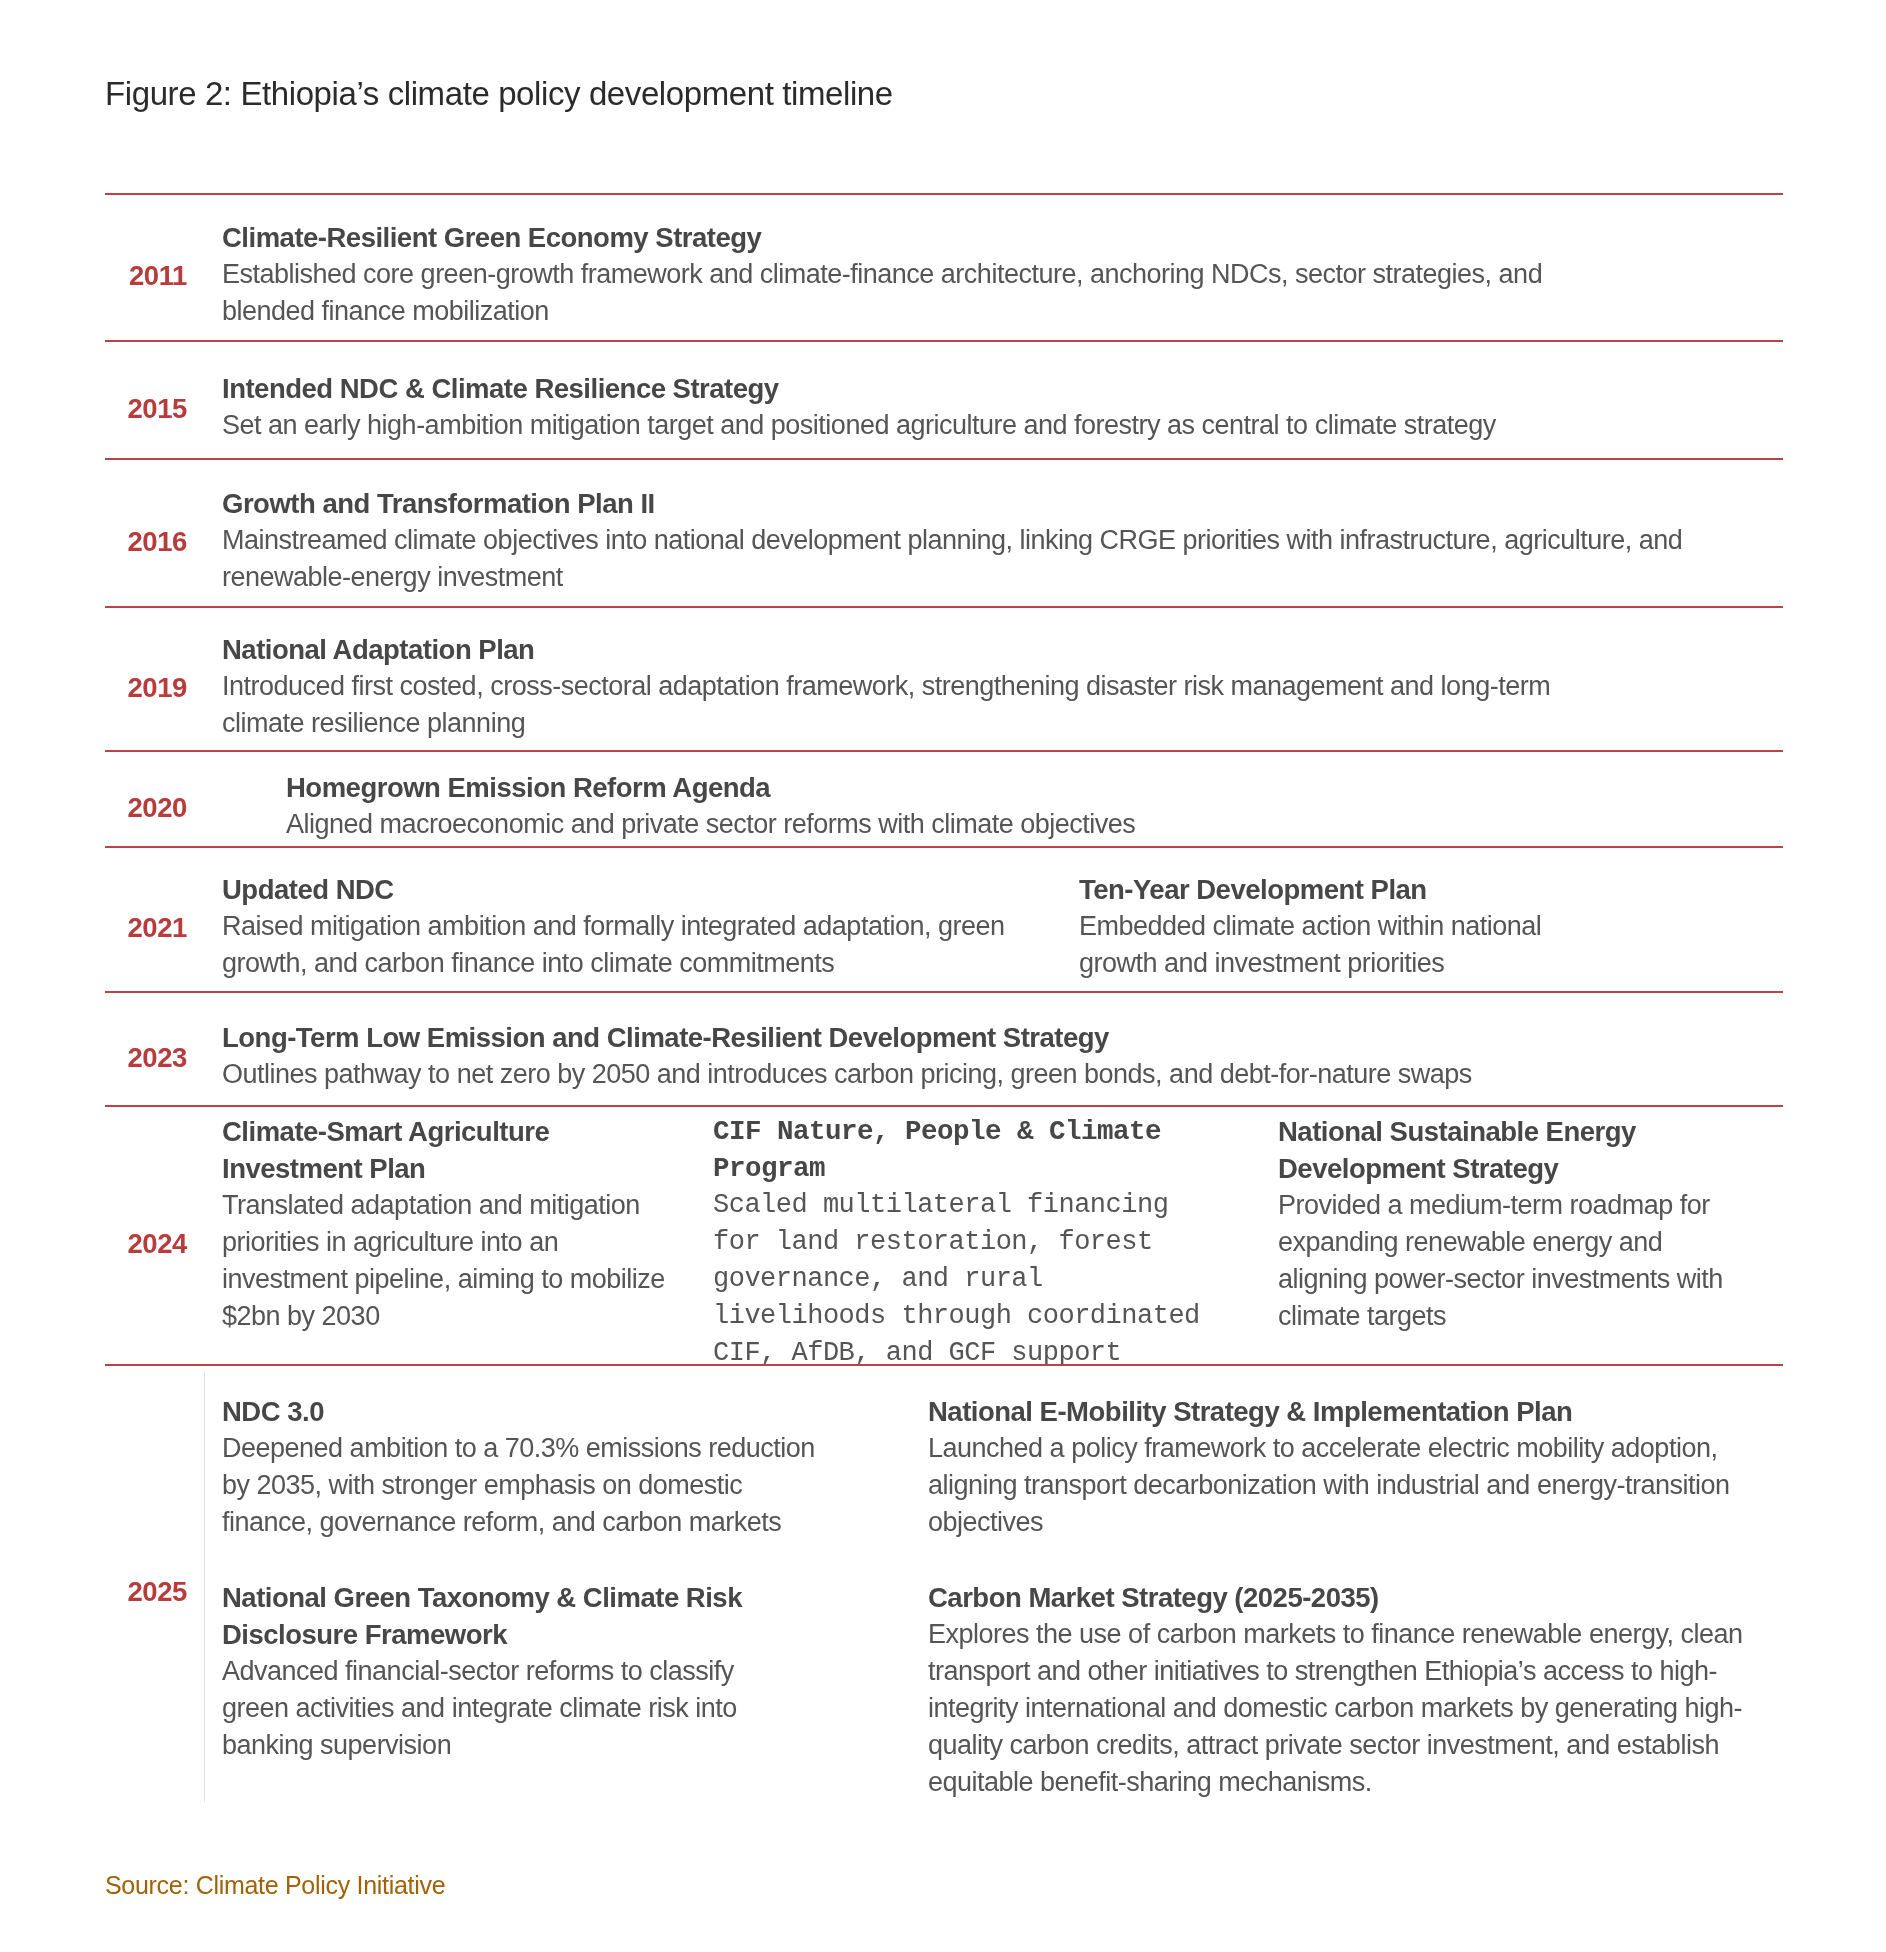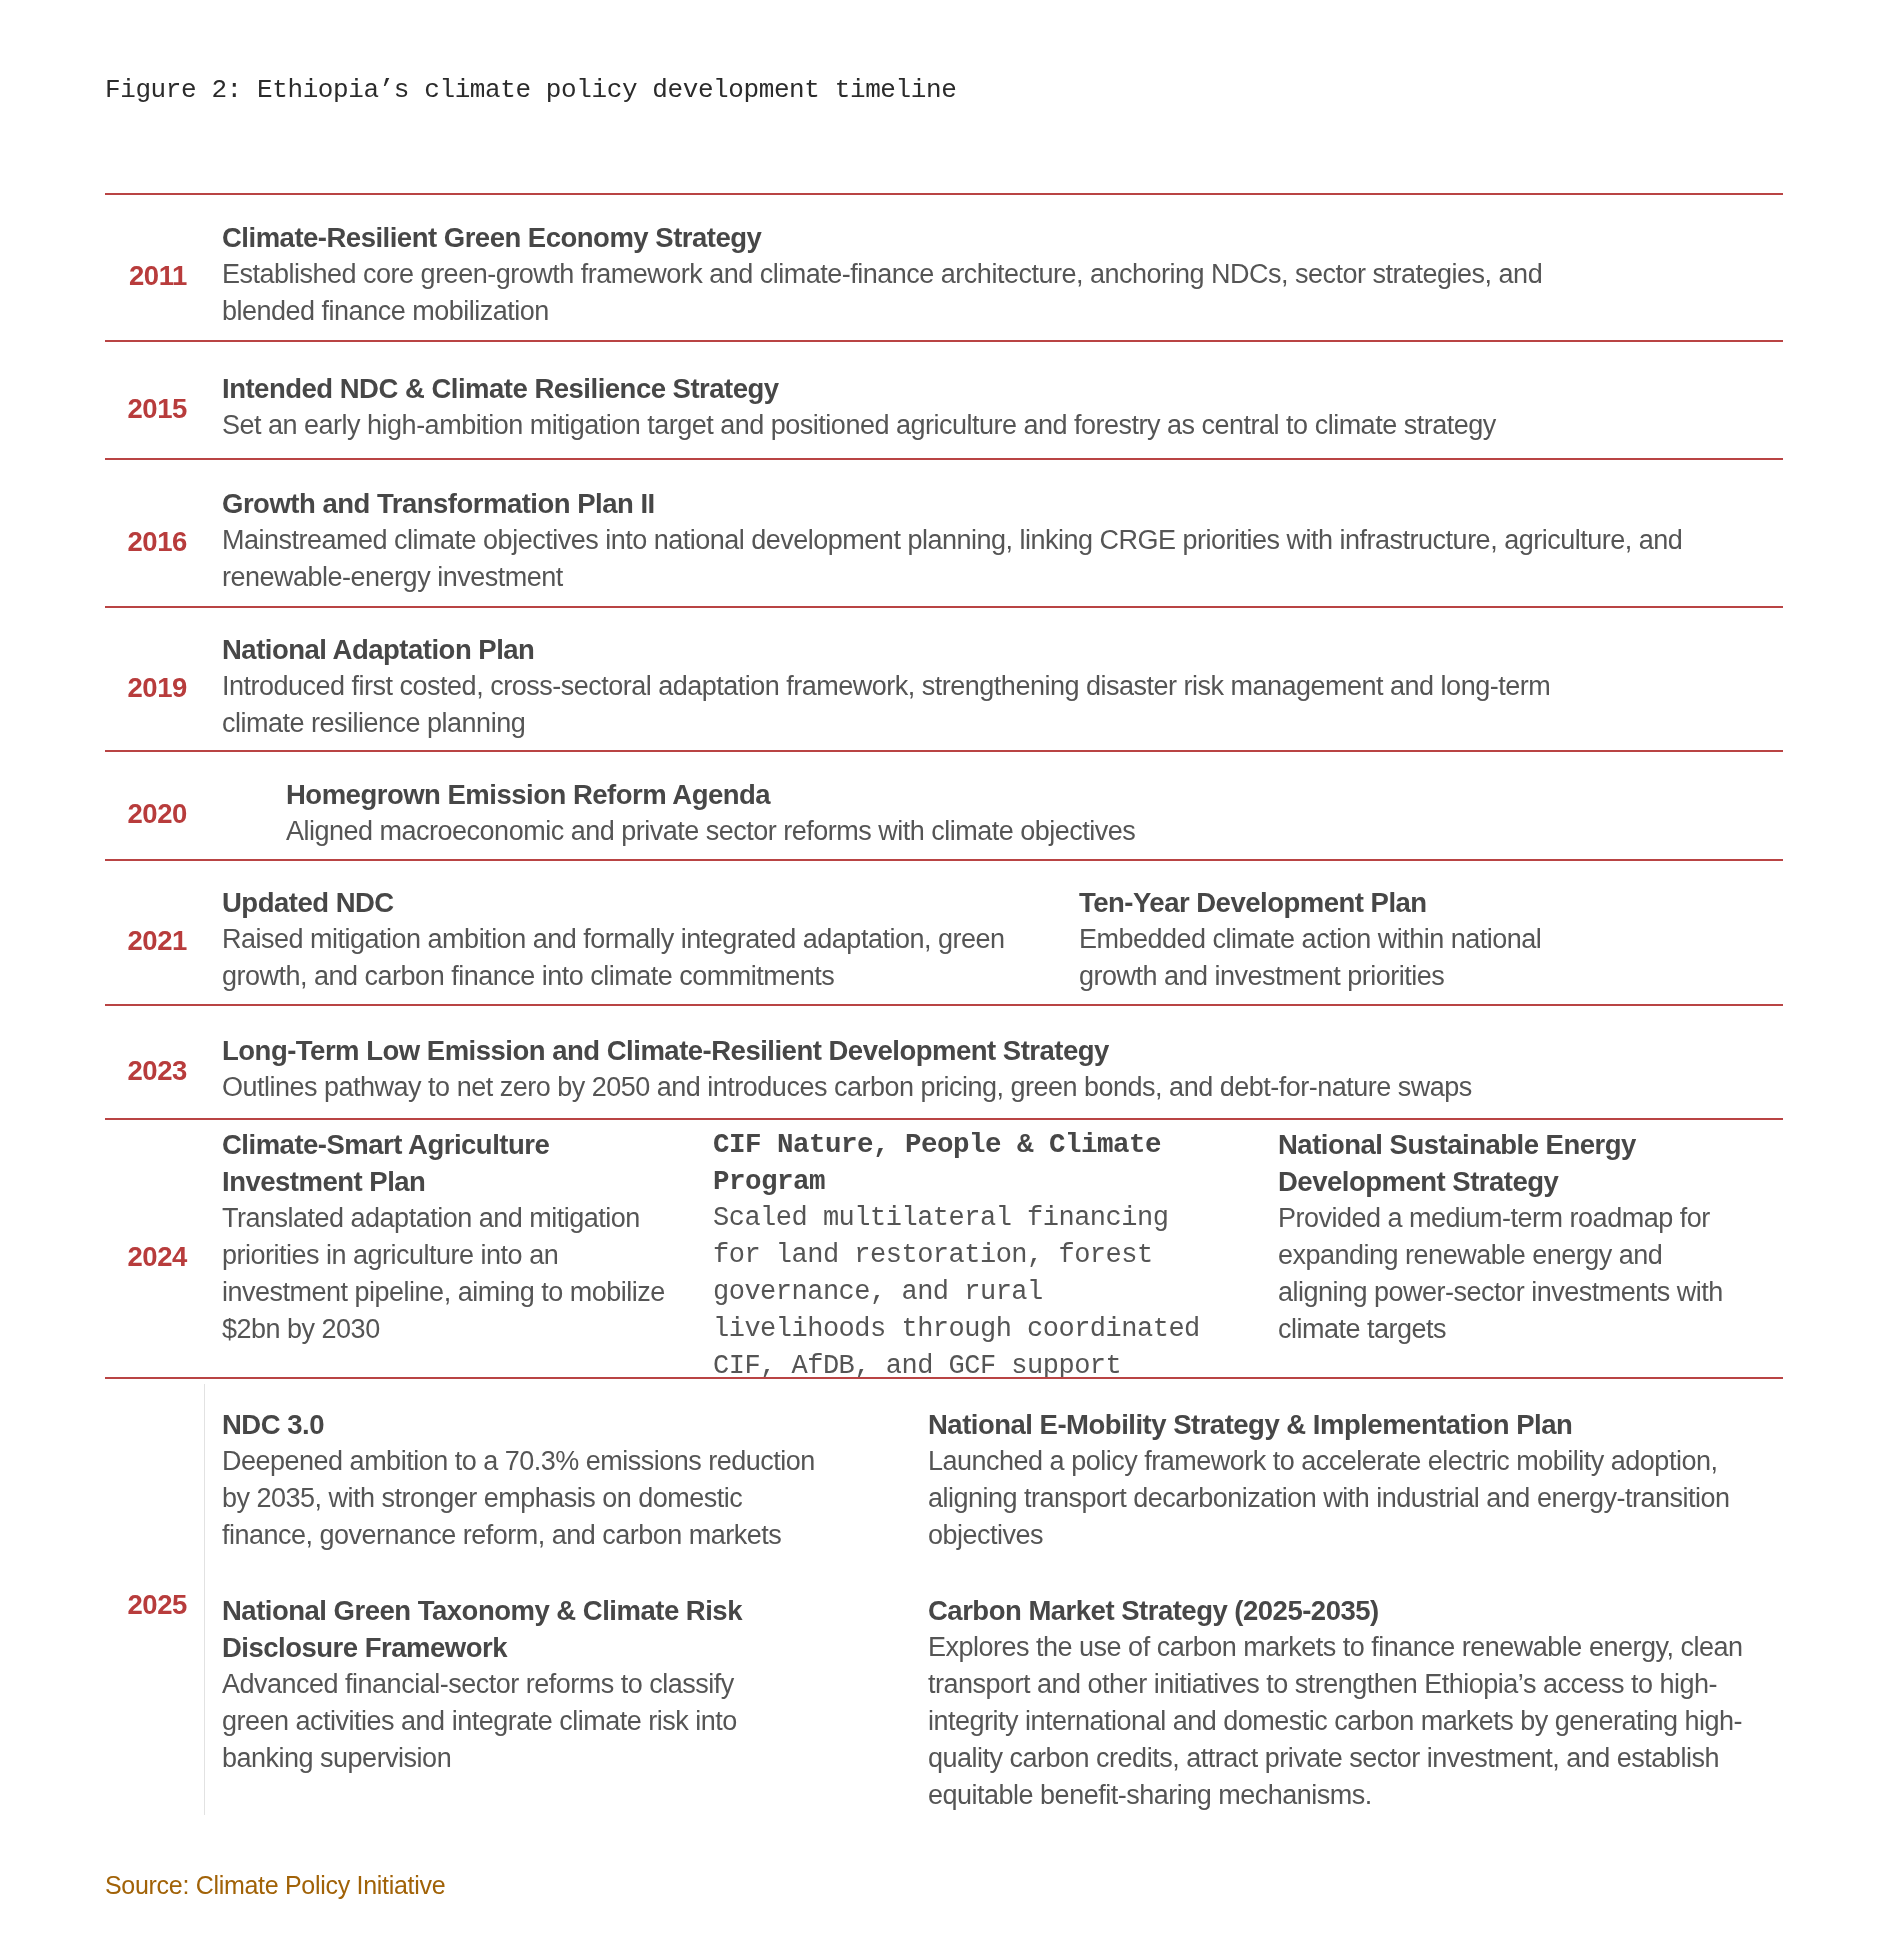--- a/index.html
+++ b/index.html
@@ -3,22 +3,22 @@
 <meta charset="utf-8">
 <style>
   html, body { margin: 0; padding: 0; background: #ffffff; }
   body {
     width: 1887px; height: 1953px; position: relative; overflow: hidden;
     font-family: "Liberation Sans", "DejaVu Sans", sans-serif;
     color: #4a4a4a;
   }
   .title {
     position: absolute; left: 105px; top: 75px;
-    font-size: 26px; color: #2b2b2b; letter-spacing: -0.4px;
-    font-family: Liberation Mono, monospace;
+    font-size: 33px; color: #2b2b2b; letter-spacing: -0.4px;
+    font-family: Liberation Sans, sans-serif;
   }
   .timeline { position: absolute; left: 105px; top: 193px; width: 1678px; }
   .row {
     position: relative; border-top: 2.3px solid #b94444;
     display: flex; box-sizing: border-box; align-items: center;
   }
   .year {
     width: 82px; flex: 0 0 82px; text-align: right;
     color: #b83c3c; font-weight: bold; font-size: 27.5px;
     padding-top: 17px; letter-spacing: -0.4px;
@@ -87,21 +87,21 @@
     <div class="year">2019</div>
     <div class="sep"></div>
     <div class="content">
       <div class="col item" style="width:1358px;">
         <div class="h">National Adaptation Plan</div>
         <div class="d">Introduced first costed, cross-sectoral adaptation framework, strengthening disaster risk management and long-term climate resilience planning</div>
       </div>
     </div>
   </div>
 
-  <div class="row" style="height:109px;gap:32px;">
+  <div class="row" style="height:96px;gap:32px;">
     <div class="year">2020</div>
     <div class="sep"></div>
     <div class="content">
       <div class="col item" style="width:1419px;">
         <div class="h">Homegrown Emission Reform Agenda</div>
         <div class="d">Aligned macroeconomic and private sector reforms with climate objectives</div>
       </div>
     </div>
   </div>
 

